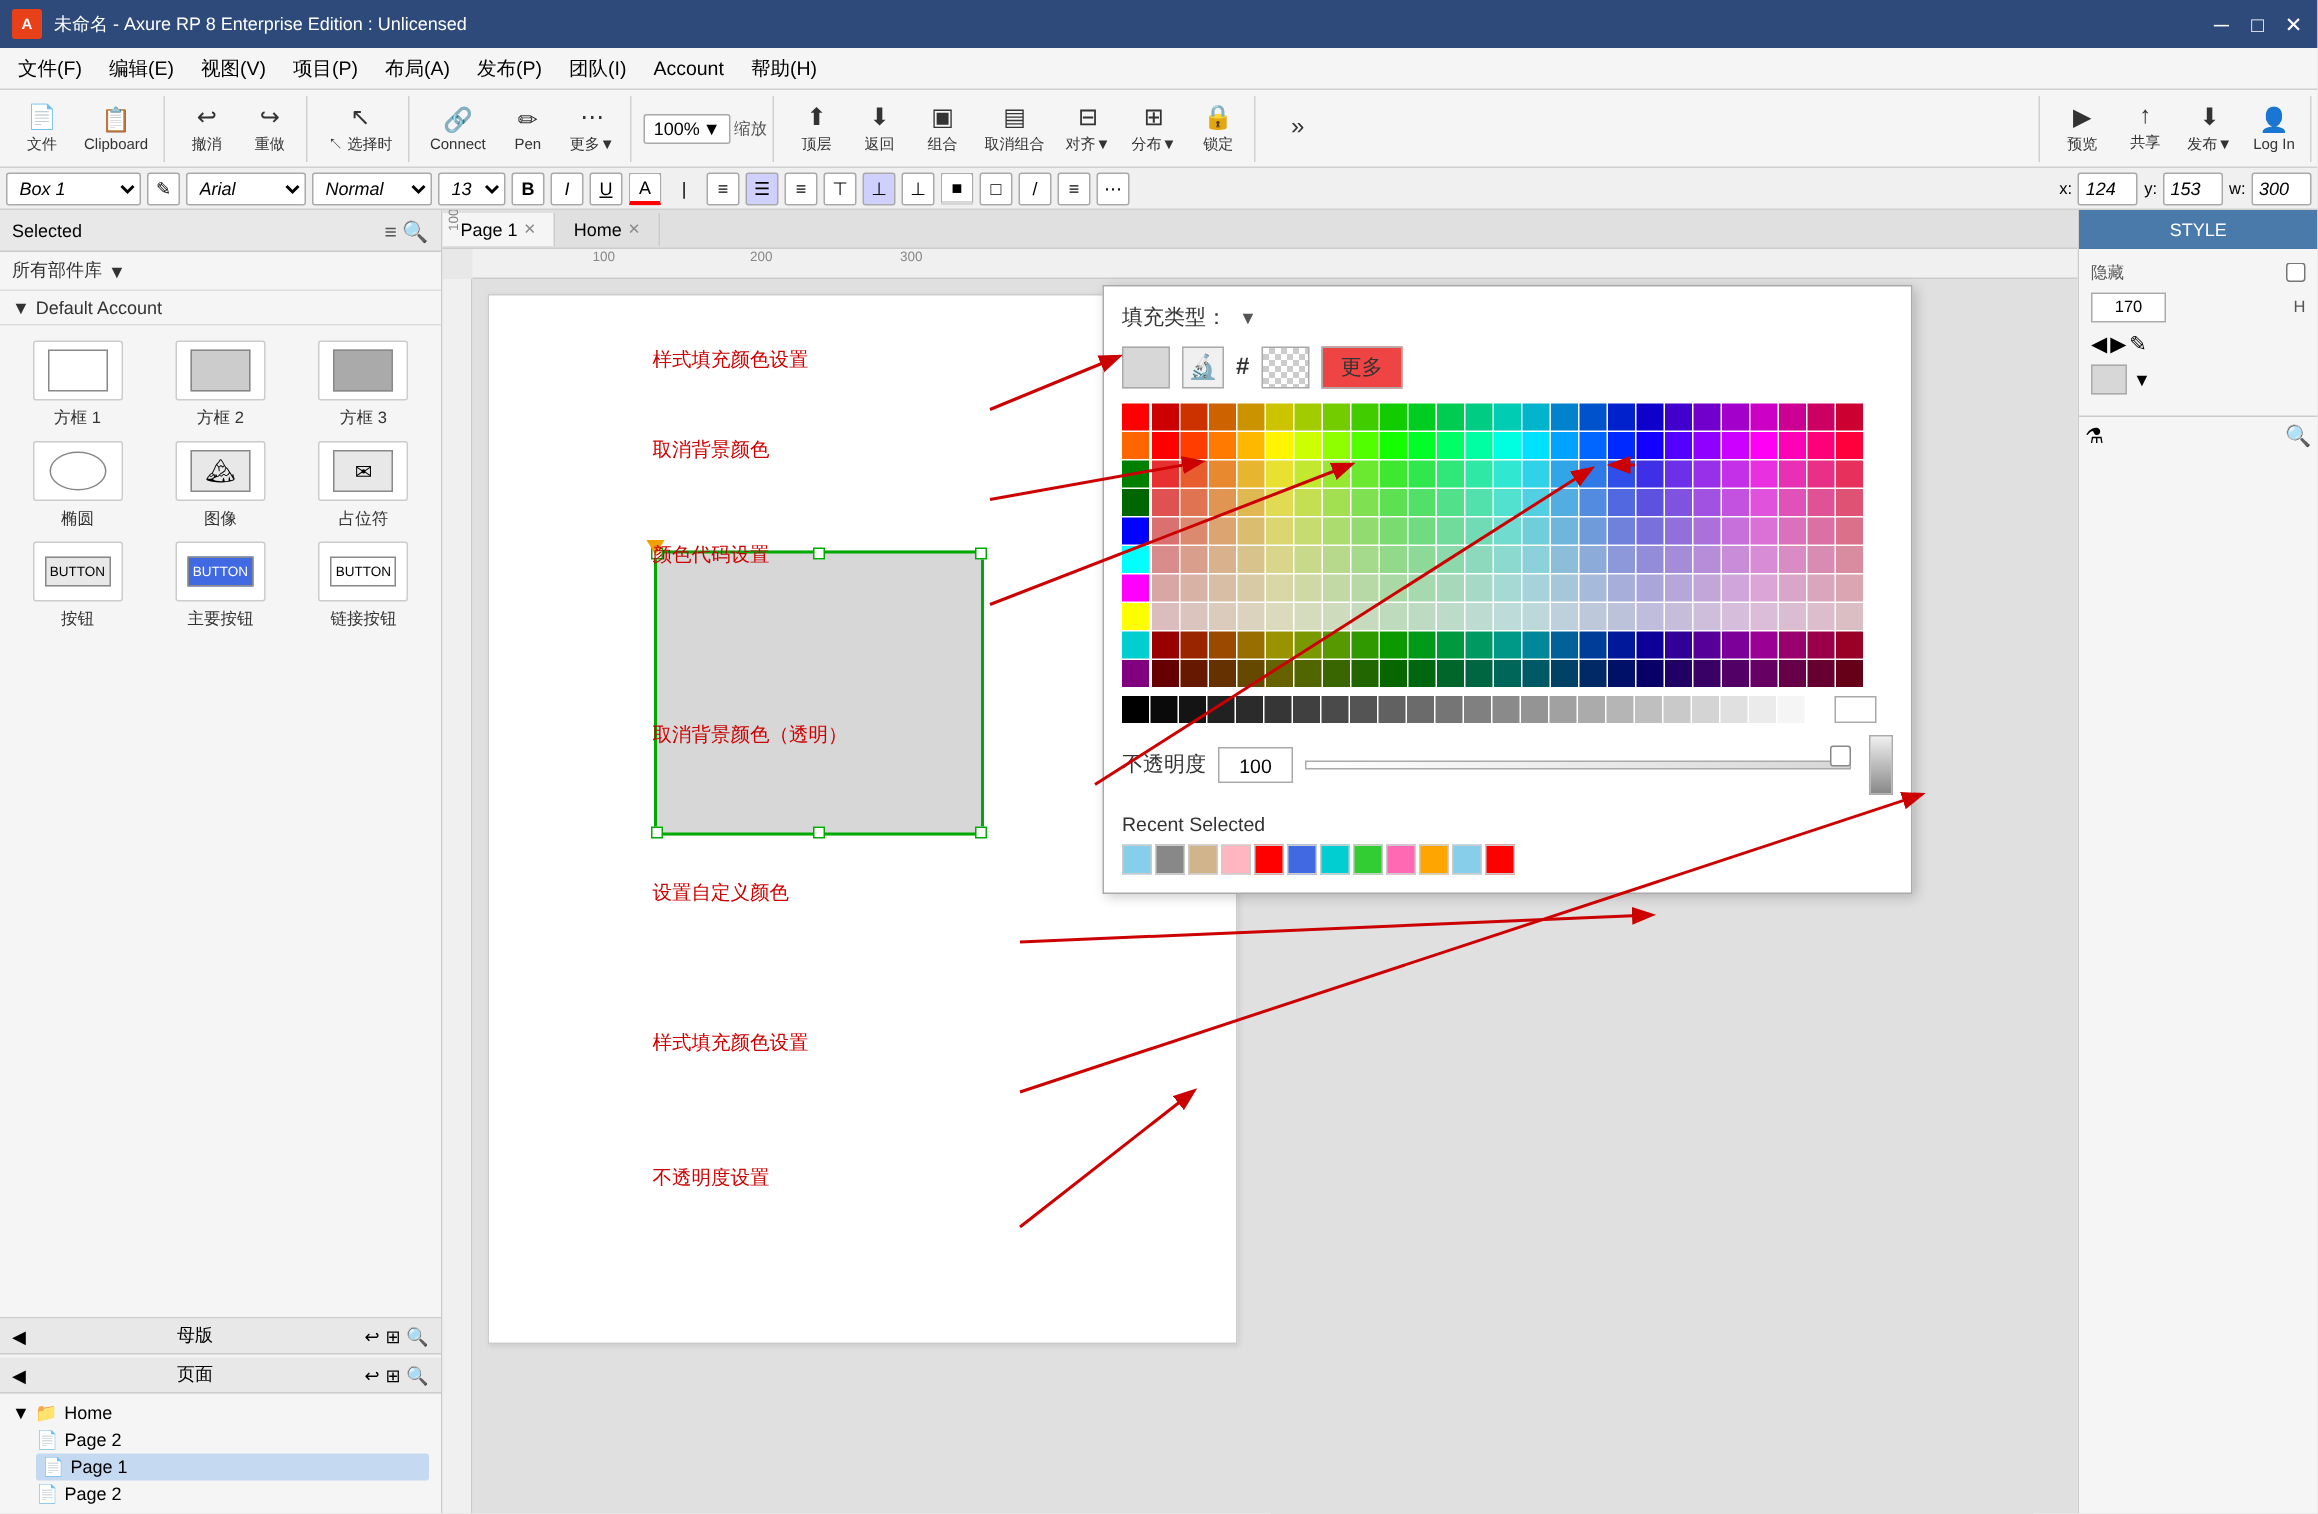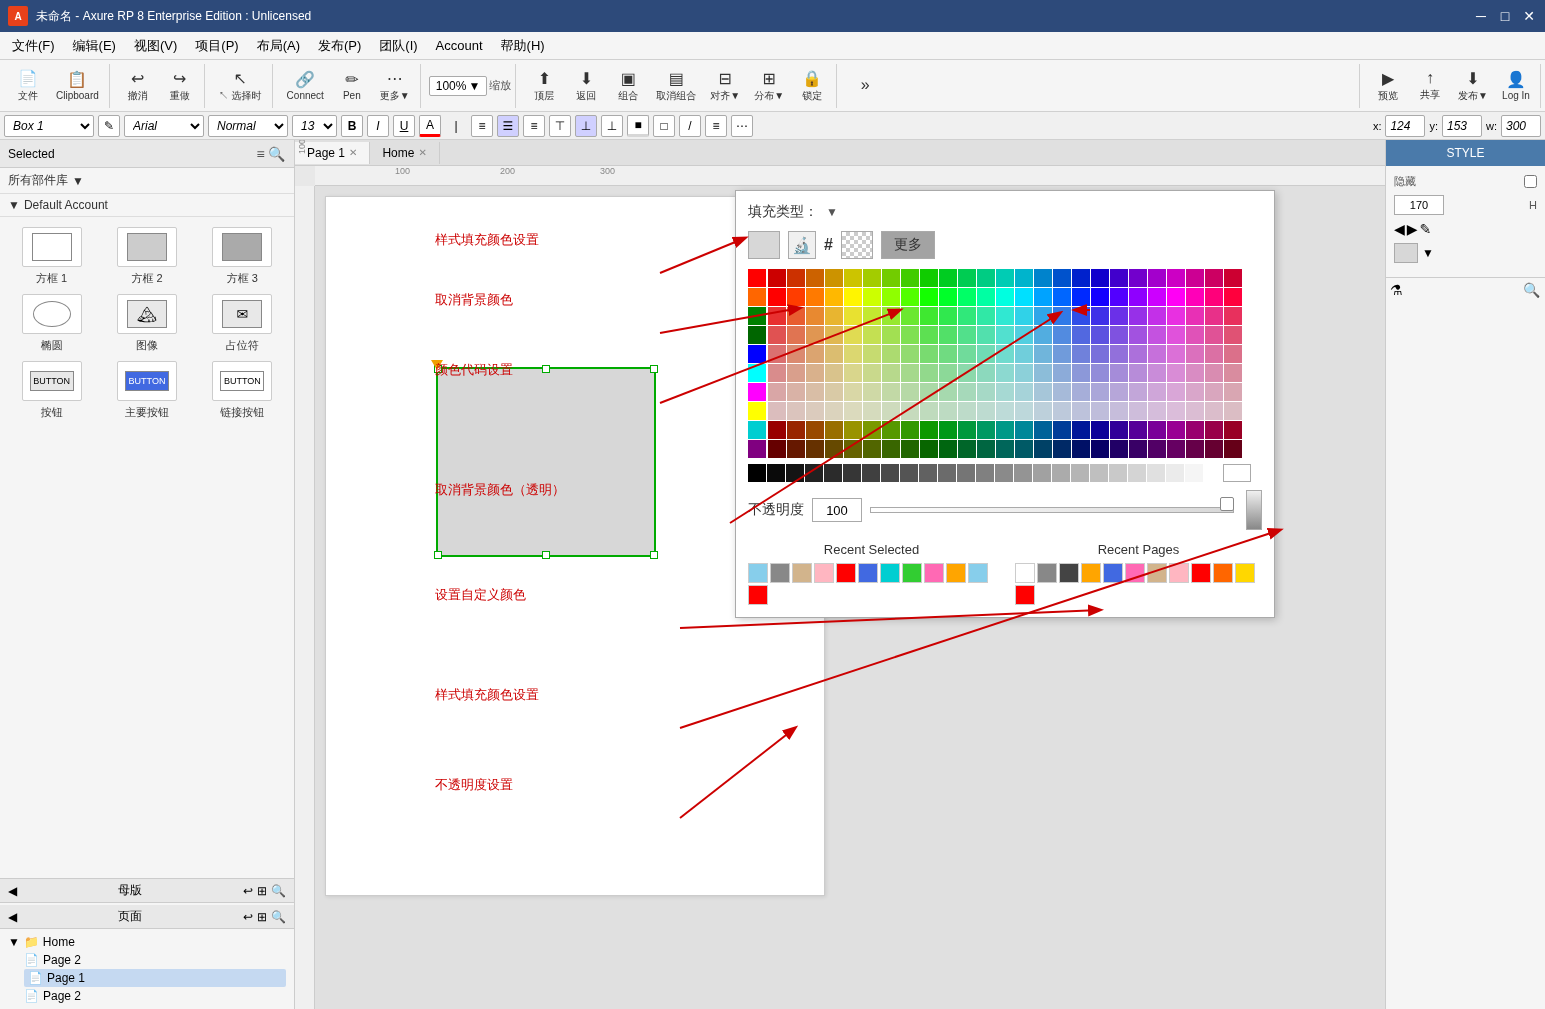--- a/index.html
+++ b/index.html
@@ -81,29 +81,29 @@
     .fill-type-label { font-size: 14px; color: #333; font-weight: normal; }
     .fill-type-select { flex: 1; height: 28px; border: 1px solid #aaa; font-size: 13px; padding: 0 6px; background: white; cursor: pointer; }
     .fill-type-arrow { font-size: 12px; color: #555; }
     
     .color-input-row { display: flex; align-items: center; gap: 8px; margin-bottom: 10px; }
     .color-preview-box { width: 32px; height: 28px; border: 1px solid #aaa; background: #D7D7D7; }
     .eyedropper-btn { width: 28px; height: 28px; border: 1px solid #aaa; background: #f0f0f0; display: flex; align-items: center; justify-content: center; cursor: pointer; font-size: 16px; }
     .hash-symbol { font-size: 16px; color: #333; font-weight: bold; }
     .color-hex-input { flex: 1; height: 28px; border: 1px solid #aaa; font-size: 14px; padding: 0 6px; background: white; }
     .transparent-btn { width: 32px; height: 28px; border: 1px solid #aaa; background: repeating-conic-gradient(#ccc 0% 25%, white 0% 50%) 0 0 / 8px 8px; cursor: pointer; }
-    .more-btn { height: 28px; padding: 0 12px; border: 1px solid #aaa; background: #a3a3a3; cursor: pointer; font-size: 14px; color: #333; }
+    .more-btn { height: 28px; padding: 0 12px; border: 1px solid #aaa; background: #ef4444; cursor: pointer; font-size: 14px; color: #333; }
     
     
     .opacity-row { display: flex; align-items: center; gap: 8px; margin-bottom: 12px; }
     .opacity-label { font-size: 14px; color: #333; }
     .opacity-input { width: 50px; height: 24px; border: 1px solid #aaa; font-size: 13px; text-align: center; }
     
     
-    .recent-section { display: flex; gap: 20px; text-align: center; }
+    .recent-section { display: flex; gap: 20px; }
     .recent-group { flex: 1; }
     .recent-title { font-size: 13px; color: #333; margin-bottom: 6px; }
     .recent-colors { display: flex; gap: 2px; flex-wrap: wrap; }
     .recent-cell { width: 20px; height: 20px; border: 1px solid #ccc; cursor: pointer; }
     
     
     .page-tree { padding: 4px 8px; font-size: 12px; }
     .page-item { display: flex; align-items: center; gap: 4px; padding: 2px 0; cursor: pointer; }
     .page-item.selected { background: #c5d9f1; border-radius: 2px; padding: 2px 4px; }
     .page-indent { margin-left: 16px; }
@@ -811,37 +811,20 @@
             <div class="recent-cell" style="background: rgb(255, 0, 0);"></div>
             <div class="recent-cell" style="background: rgb(65, 105, 225);"></div>
             <div class="recent-cell" style="background: rgb(0, 206, 209);"></div>
             <div class="recent-cell" style="background: rgb(50, 205, 50);"></div>
             <div class="recent-cell" style="background: rgb(255, 105, 180);"></div>
             <div class="recent-cell" style="background: rgb(255, 165, 0);"></div>
             <div class="recent-cell" style="background: rgb(135, 206, 235);"></div>
             <div class="recent-cell" style="background: rgb(255, 0, 0);"></div>
           </div>
       </div>
-      <div class="recent-group">
-        <div class="recent-title">Recent Pages</div>
-        <div class="recent-colors" id="recentPages">
-            <div class="recent-cell" style="background: rgb(255, 255, 255);"></div>
-            <div class="recent-cell" style="background: rgb(136, 136, 136);"></div>
-            <div class="recent-cell" style="background: rgb(68, 68, 68);"></div>
-            <div class="recent-cell" style="background: rgb(255, 165, 0);"></div>
-            <div class="recent-cell" style="background: rgb(65, 105, 225);"></div>
-            <div class="recent-cell" style="background: rgb(255, 105, 180);"></div>
-            <div class="recent-cell" style="background: rgb(210, 180, 140);"></div>
-            <div class="recent-cell" style="background: rgb(255, 182, 193);"></div>
-            <div class="recent-cell" style="background: rgb(255, 0, 0);"></div>
-            <div class="recent-cell" style="background: rgb(255, 102, 0);"></div>
-            <div class="recent-cell" style="background: rgb(255, 215, 0);"></div>
-            <div class="recent-cell" style="background: rgb(255, 0, 0);"></div>
-          </div>
-      </div>
     </div>
   </div>
 
   <div class="right-panel">
     <div class="right-panel-header">
       <span>STYLE</span>
     </div>
     <div class="right-panel-content">
       <div class="right-field">
         <span class="right-label">隐藏</span>

